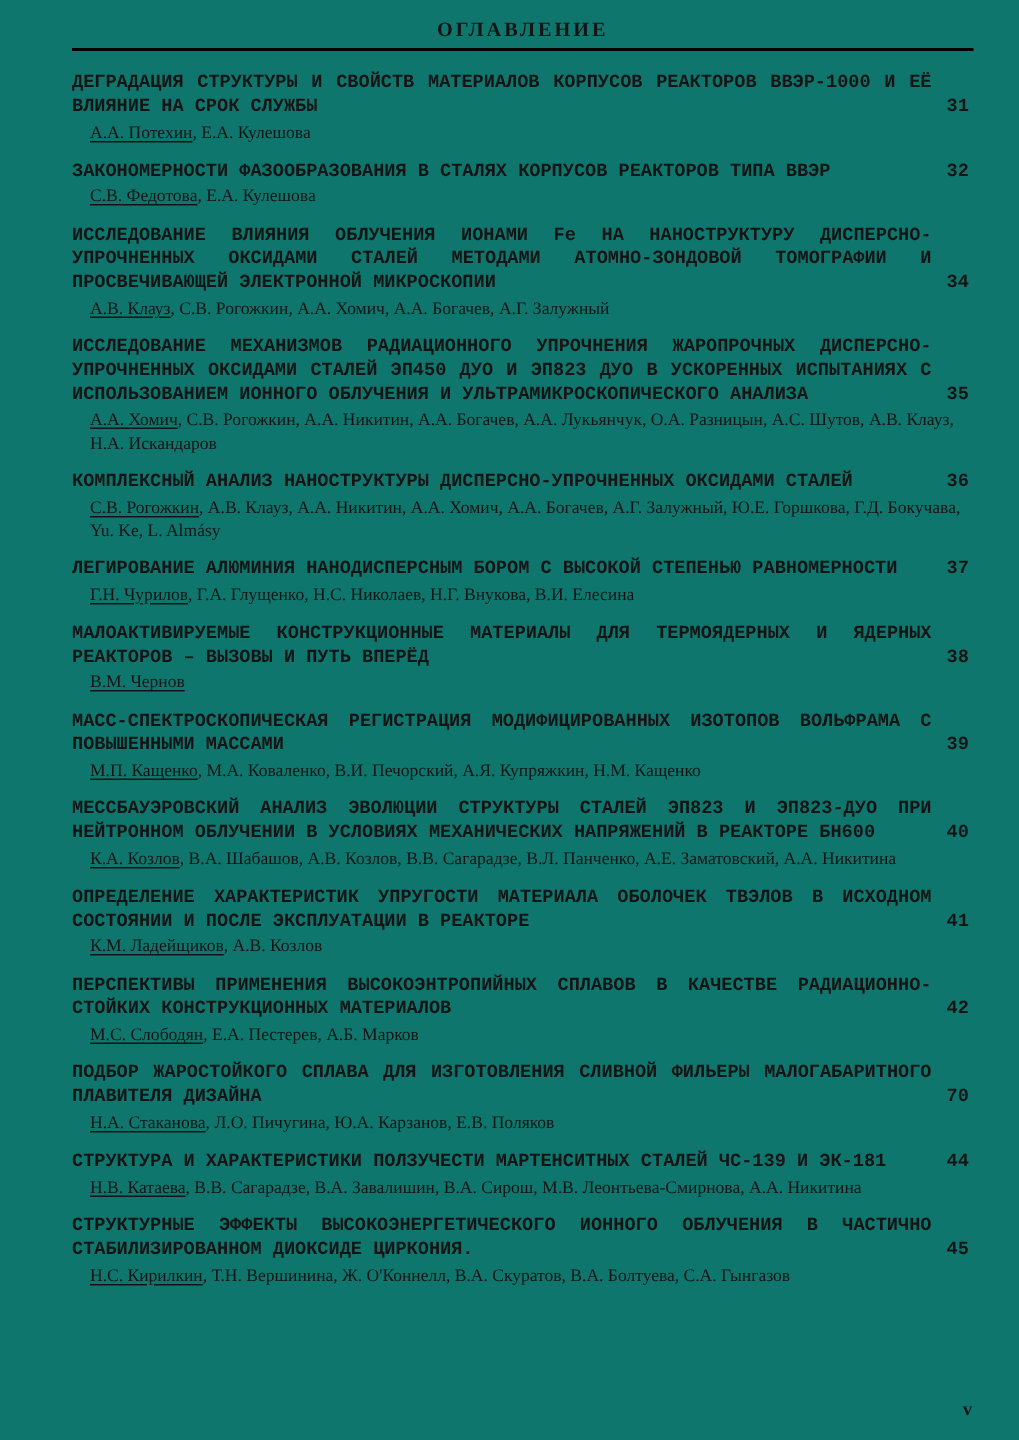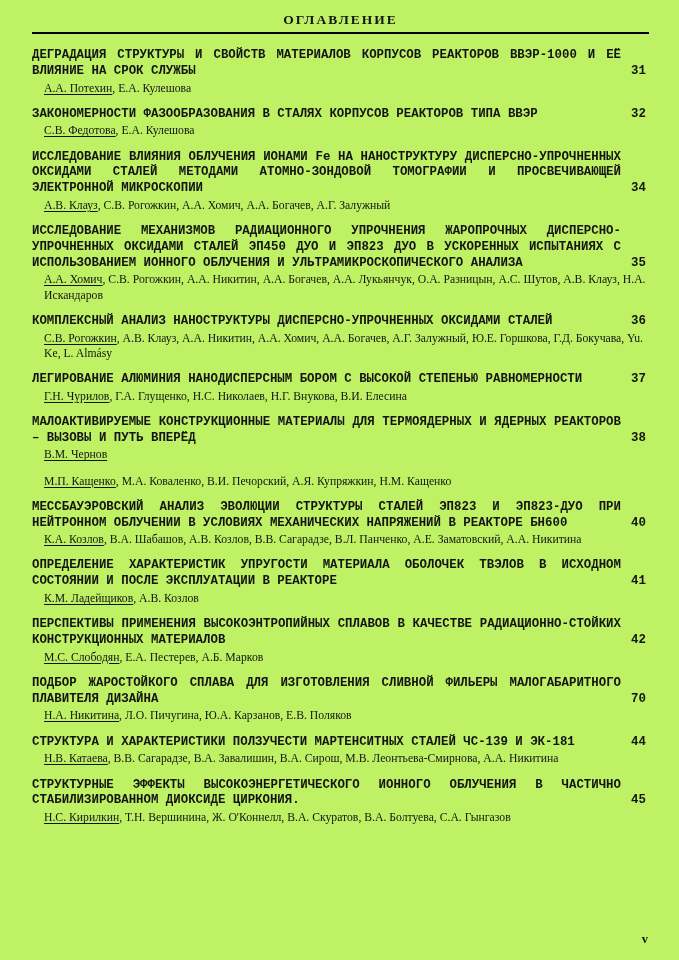--- a/index.html
+++ b/index.html
@@ -6,23 +6,23 @@
     margin: 0;
     padding: 0;
     background: #ffffff;
     font-family: "Liberation Serif", "DejaVu Serif", serif;
   }
   .page {
     position: relative;
     width: 679px;
     height: 960px;
     box-sizing: border-box;
-    background: #bef264;
+    background: #0f766e;
     color: #141414;
-    padding: 12px 30px 0 32px;
+    padding: 12px 30px 0 48px;
     overflow: hidden;
   }
   .toc-header {
     text-align: center;
     font-weight: bold;
     font-size: 13.5px;
     letter-spacing: 2px;
     padding-bottom: 4px;
   }
   .header-rule {
@@ -130,20 +130,24 @@
 
   <article class="entry">
     <div class="title-row">
       <h2 class="title">МАЛОАКТИВИРУЕМЫЕ КОНСТРУКЦИОННЫЕ МАТЕРИАЛЫ ДЛЯ ТЕРМОЯДЕРНЫХ И ЯДЕРНЫХ РЕАКТОРОВ – ВЫЗОВЫ И ПУТЬ ВПЕРЁД</h2>
       <span class="page-num">38</span>
     </div>
     <p class="authors"><span class="first-author">В.М. Чернов</span><span class="other-authors"></span></p>
   </article>
 
   <article class="entry">
+    <div class="title-row">
+      <h2 class="title">МАСС-СПЕКТРОСКОПИЧЕСКАЯ РЕГИСТРАЦИЯ МОДИФИЦИРОВАННЫХ ИЗОТОПОВ ВОЛЬФРАМА С ПОВЫШЕННЫМИ МАССАМИ</h2>
+      <span class="page-num">39</span>
+    </div>
     <p class="authors"><span class="first-author">М.П. Кащенко</span><span class="other-authors">, М.А. Коваленко, В.И. Печорский, А.Я. Купряжкин, Н.М. Кащенко</span></p>
   </article>
 
   <article class="entry">
     <div class="title-row">
       <h2 class="title">МЕССБАУЭРОВСКИЙ АНАЛИЗ ЭВОЛЮЦИИ СТРУКТУРЫ СТАЛЕЙ ЭП823 И ЭП823-ДУО ПРИ НЕЙТРОННОМ ОБЛУЧЕНИИ В УСЛОВИЯХ МЕХАНИЧЕСКИХ НАПРЯЖЕНИЙ В РЕАКТОРЕ БН600</h2>
       <span class="page-num">40</span>
     </div>
     <p class="authors"><span class="first-author">К.А. Козлов</span><span class="other-authors">, В.А. Шабашов, А.В. Козлов, В.В. Сагарадзе, В.Л. Панченко, А.Е. Заматовский, А.А. Никитина</span></p>
   </article>
@@ -162,21 +166,21 @@
       <span class="page-num">42</span>
     </div>
     <p class="authors"><span class="first-author">М.С. Слободян</span><span class="other-authors">, Е.А. Пестерев, А.Б. Марков</span></p>
   </article>
 
   <article class="entry">
     <div class="title-row">
       <h2 class="title">ПОДБОР ЖАРОСТОЙКОГО СПЛАВА ДЛЯ ИЗГОТОВЛЕНИЯ СЛИВНОЙ ФИЛЬЕРЫ МАЛОГАБАРИТНОГО ПЛАВИТЕЛЯ ДИЗАЙНА</h2>
       <span class="page-num">70</span>
     </div>
-    <p class="authors"><span class="first-author">Н.А. Никитина</span><span class="other-authors">, Л.О. Пичугина, Ю.А. Карзанов, Е.В. Поляков</span></p>
+    <p class="authors"><span class="first-author">Н.А. Стаканова</span><span class="other-authors">, Л.О. Пичугина, Ю.А. Карзанов, Е.В. Поляков</span></p>
   </article>
 
   <article class="entry">
     <div class="title-row">
       <h2 class="title">СТРУКТУРА И ХАРАКТЕРИСТИКИ ПОЛЗУЧЕСТИ МАРТЕНСИТНЫХ СТАЛЕЙ ЧС-139 И ЭК-181</h2>
       <span class="page-num">44</span>
     </div>
     <p class="authors"><span class="first-author">Н.В. Катаева</span><span class="other-authors">, В.В. Сагарадзе, В.А. Завалишин, В.А. Сирош, М.В. Леонтьева-Смирнова, А.А. Никитина</span></p>
   </article>
 

